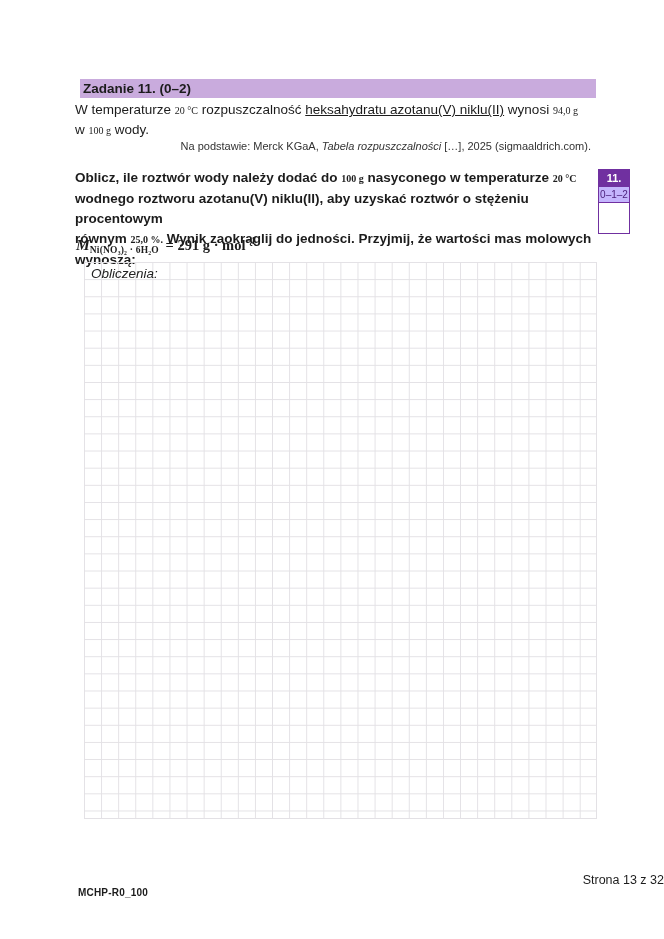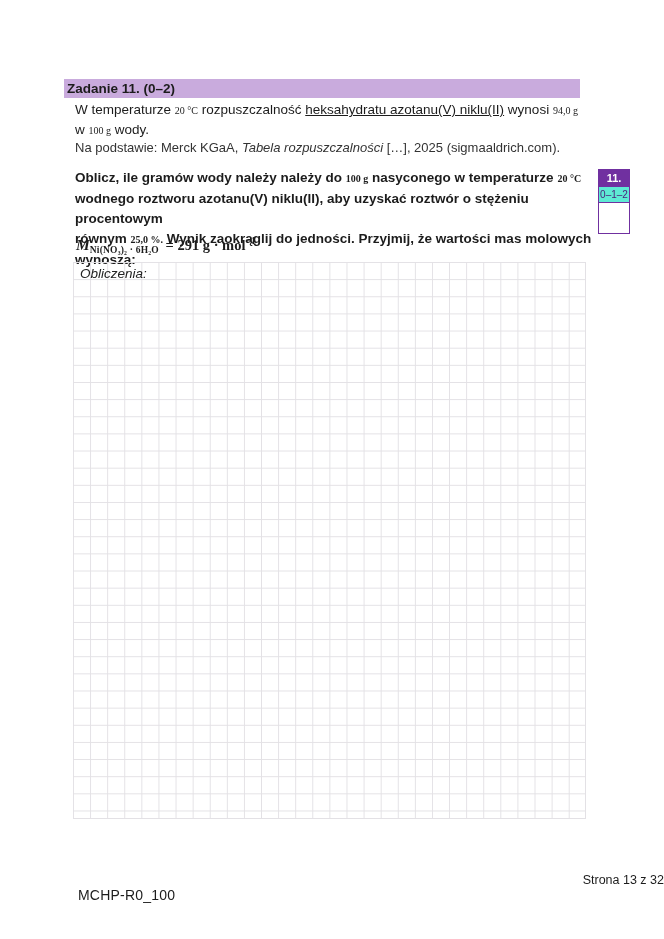--- a/index.html
+++ b/index.html
@@ -8,38 +8,38 @@
     width: 664px; height: 939px;
     position: relative;
     font-family: "Liberation Sans", sans-serif;
     color: #1c1c1c;
     overflow: hidden;
   }
   .page { position: absolute; inset: 0; background: #ffffff; }
 
   
   .task-header {
-    position: absolute; left: 64px; top: 79px; width: 516px; height: 19px;
+    position: absolute; left: 80px; top: 79px; width: 516px; height: 19px;
     background: #c9abdd;
     font-weight: bold; font-size: 13.5px; line-height: 19px;
     padding-left: 3px;
   }
 
   
   .intro {
     position: absolute; left: 75px; top: 100px; width: 520px;
     font-size: 13.5px; line-height: 19px;
   }
   .num { font-family: Liberation Serif, serif; font-size: 10px; }
   .underlined { text-decoration: underline; text-align: right; }
 
   
   .source {
     position: absolute; left: 75px; top: 140px; width: 516px;
-    text-align: left; font-size: 13px; color: #333;
+    text-align: right; font-size: 11px; color: #333;
   }
   .source .italic { font-style: italic; }
 
   
   .task-body {
     position: absolute; left: 75px; top: 168px; width: 522px;
     font-weight: bold; font-size: 13.5px; line-height: 20px;
   }
   .task-body .num { font-weight: bold; }
 
@@ -58,49 +58,49 @@
   
   .badge {
     position: absolute; left: 598px; top: 169px; width: 32px;
     border: 1px solid #7030a0; background: #ffffff;
   }
   .badge-number {
     background: #7030a0; color: #ffffff;
     font-weight: bold; font-size: 11px; line-height: 17px; text-align: center;
   }
   .badge-points {
-    background: #5eead4; color: #4a1f7a;
+    background: #c4b5fd; color: #4a1f7a;
     font-size: 10px; line-height: 15px; text-align: center;
     border-bottom: 1px solid #7030a0;
   }
   .badge-score { height: 30px; background: #ffffff; }
 
   
   .grid {
-    position: absolute; left: 73px; top: 262px; width: 513px; height: 557px;
+    position: absolute; left: 84px; top: 262px; width: 513px; height: 557px;
     background-image:
       linear-gradient(to right, #e3e1e5 1px, transparent 1px),
       linear-gradient(to bottom, #e3e1e5 1px, transparent 1px);
     background-size: 17.1px 17.15px;
     border-right: 1px solid #e3e1e5;
     border-bottom: 1px solid #e3e1e5;
   }
   .grid-label {
     font-style: italic; font-size: 13.5px; color: #222;
     padding: 4px 0 0 7px; display: inline-block;
   }
 
   
   .footer-page {
     position: absolute; left: 0; top: 873px; width: 664px;
     text-align: right; font-size: 12.5px;
   }
   .footer-code {
     position: absolute; left: 78px; top: 887px;
-    font-weight: normal; font-size: 14px; letter-spacing: 0.2px;
+    font-weight: bold; font-size: 10px; letter-spacing: 0.2px;
   }
 </style>
 </head>
 <body>
 
 <div class="page">
 
   <div class="task-header">
     <span>Zadanie 11. (0–2)</span>
   </div>
@@ -108,21 +108,21 @@
   <div class="intro">
     <span>W temperaturze </span><span class="num">20 °C</span><span> rozpuszczalność </span><span class="underlined">heksahydratu azotanu(V) niklu(II)</span><span> wynosi </span><span class="num">94,0 g</span><br>
     <span>w </span><span class="num">100 g</span><span> wody.</span>
   </div>
 
   <div class="source">
     <span>Na podstawie: Merck KGaA, </span><span class="italic">Tabela rozpuszczalności</span><span> […], 2025 (sigmaaldrich.com).</span>
   </div>
 
   <div class="task-body">
-    <span>Oblicz, ile gramów wody należy należy do </span><span class="num">100 g</span><span> nasyconego w temperaturze </span><span class="num">20 °C</span><br>
+    <span>Oblicz, ile roztwór wody należy dodać do </span><span class="num">100 g</span><span> nasyconego w temperaturze </span><span class="num">20 °C</span><br>
     <span>wodnego roztworu azotanu(V) niklu(II), aby uzyskać roztwór o stężeniu procentowym</span><br>
     <span>równym </span><span class="num">25,0 %.</span><span> Wynik zaokrąglij do jedności. Przyjmij, że wartości mas molowych</span><br>
     <span>wynoszą:</span>
   </div>
 
   <div class="formulas">
     <span class="formula">
       <span class="f-symbol">M</span><span class="f-sub">Ni(NO₃)₂ · 6H₂O</span>
       <span class="f-eq">= 291 g · mol</span><span class="f-sup">−1</span>
     </span>

